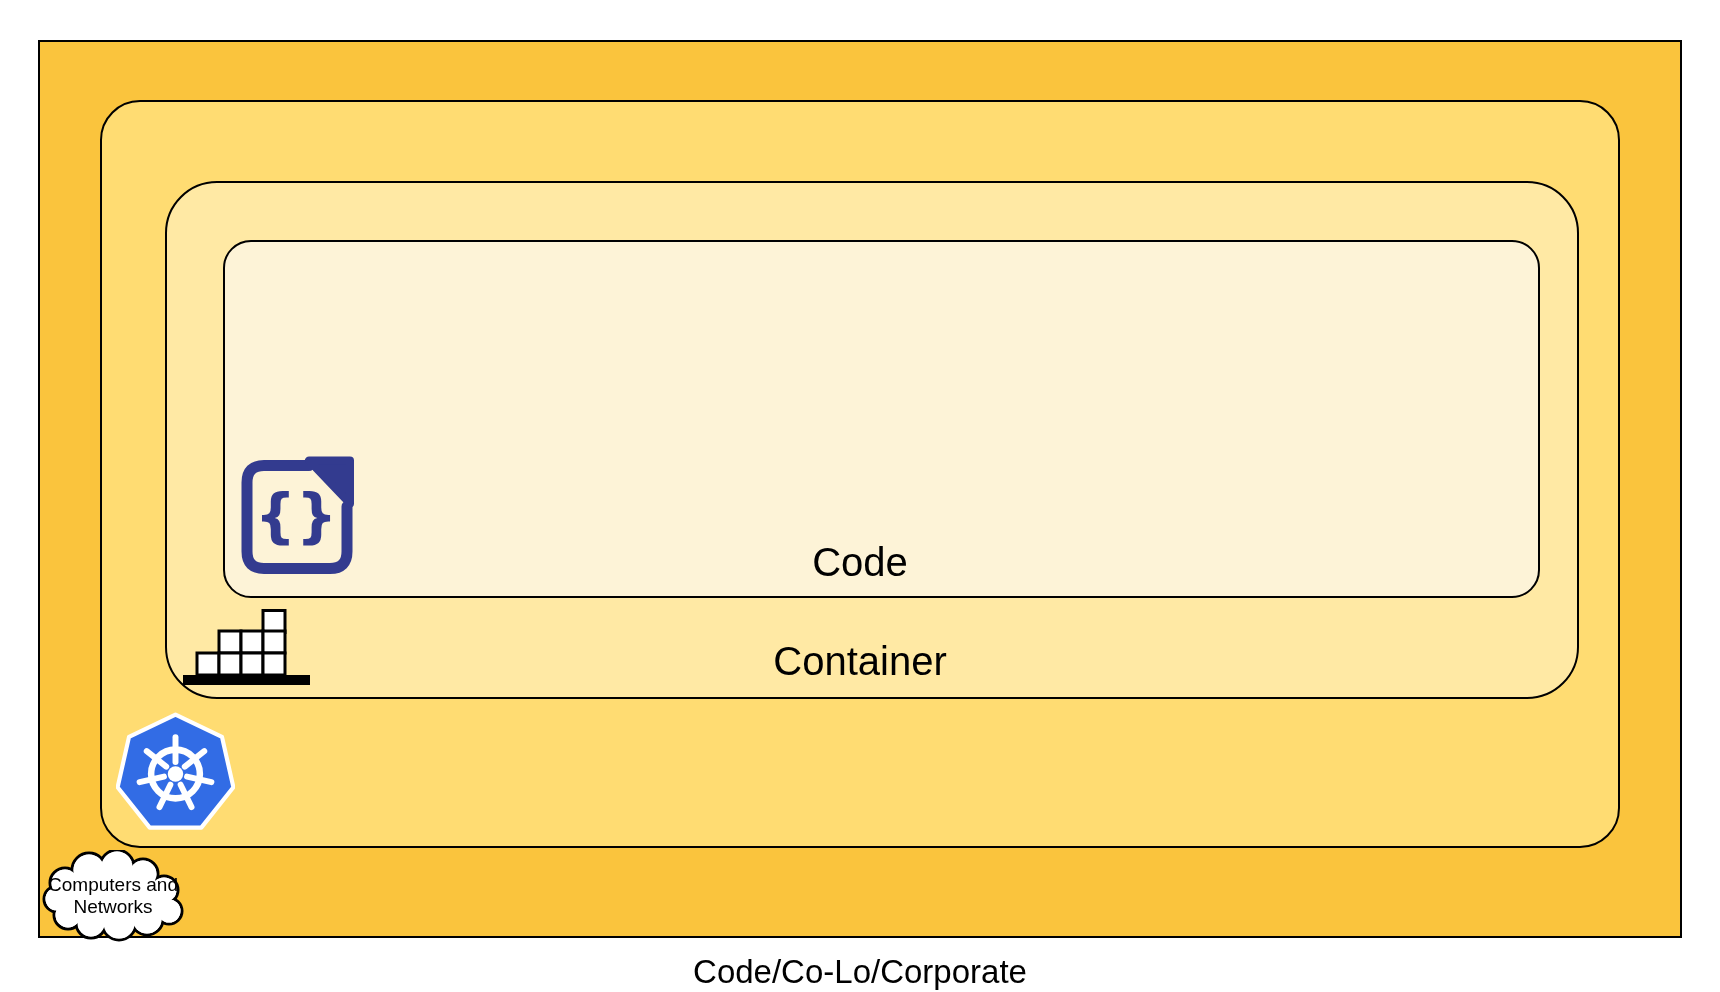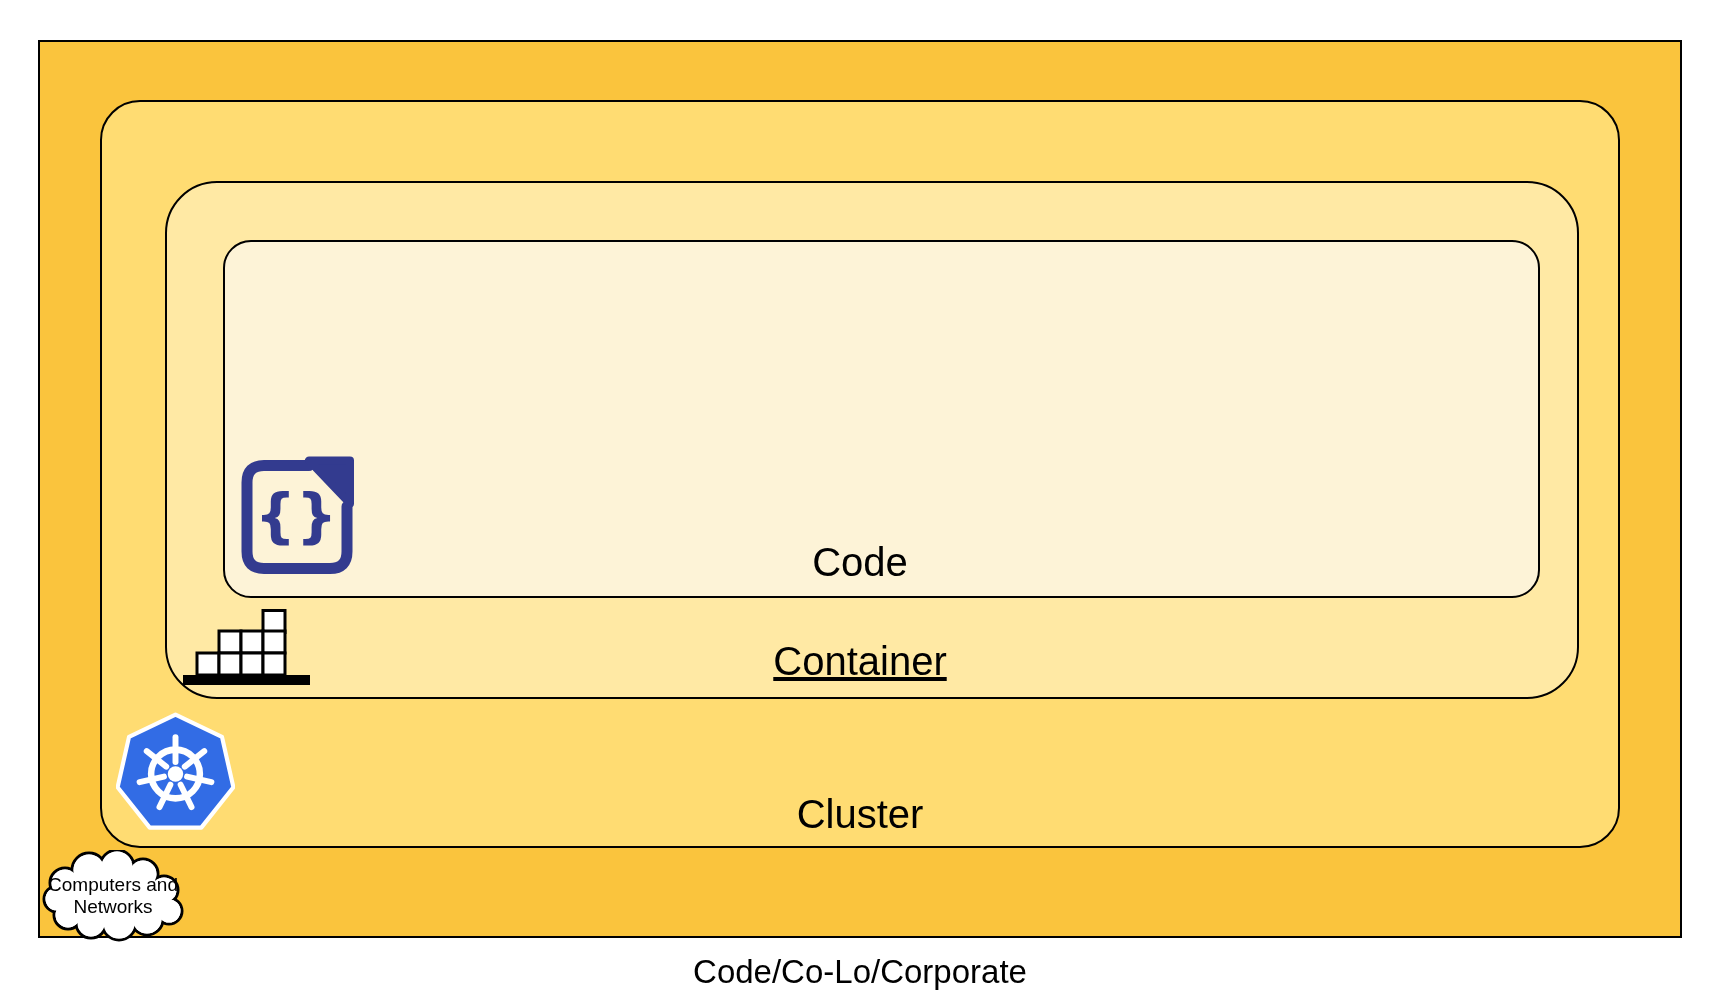--- a/index.html
+++ b/index.html
@@ -23,21 +23,21 @@
   .layer-label{
     position:absolute;
     left:0;width:100%;
     text-align:center;
     color:#000000;
     font-size:40px;
     line-height:1.05;
     white-space:pre;
   }
   .label-code{top:541px;}
-  .label-container{top:640px;text-decoration:underline;}
+  .label-container{top:640px;}
   .label-cluster{top:793px;}
   .label-datacenter{top:864px;font-size:33px;line-height:43px;}
 
   .icon{position:absolute;}
   .icon-code-file{left:238px;top:456px;width:118px;height:122px;}
   .icon-container-stack{left:183px;top:609px;width:127px;height:76px;}
   .icon-kubernetes{left:116px;top:711px;width:119px;height:126px;}
   .cloud-callout{left:38px;top:850px;width:150px;height:94px;}
 </style>
 </head>
@@ -45,21 +45,20 @@
 
 <div class="canvas">
 
   <div class="layer-box box-datacenter" style="background-color: rgb(250, 196, 61);"></div>
   <div class="layer-box box-cluster" style="background-color: rgb(255, 220, 114);"></div>
   <div class="layer-box box-container" style="background-color: rgb(255, 233, 164);"></div>
   <div class="layer-box box-code" style="background-color: rgb(253, 243, 215);"></div>
 
   <div class="layer-label label-code">Code</div>
   <div class="layer-label label-container">Container</div>
-  <div class="layer-label label-cluster">Cluster</div>
   <div class="layer-label label-datacenter">
     <div>Code/Co-Lo/Corporate</div>
     
   </div>
 
   <svg class="icon icon-code-file" viewBox="0 0 118 121" xmlns="http://www.w3.org/2000/svg">
     <path d="M71,9 H26 Q9,9 9,26 V95 Q9,112 26,112 H92 Q109,112 109,95 V50" fill="none" stroke-width="11" stroke-linecap="round" stroke-linejoin="round" stroke="#333B8F"></path>
     <path d="M71,4 H112 V47 Z" stroke-width="8" stroke-linejoin="round" fill="#333B8F"></path>
     <path d="M71,4 H112 V47 Z" stroke-width="8" stroke-linejoin="round" fill="none" stroke="#333B8F"></path>
     <text x="58" y="79" text-anchor="middle" font-size="58" font-weight="bold" font-family="DejaVu Sans, sans-serif" fill="#333B8F">{}</text>

